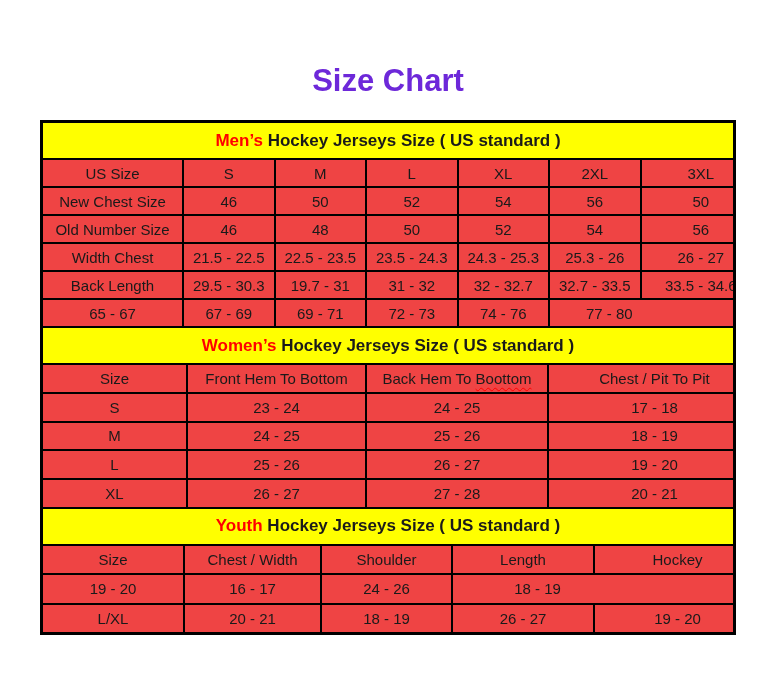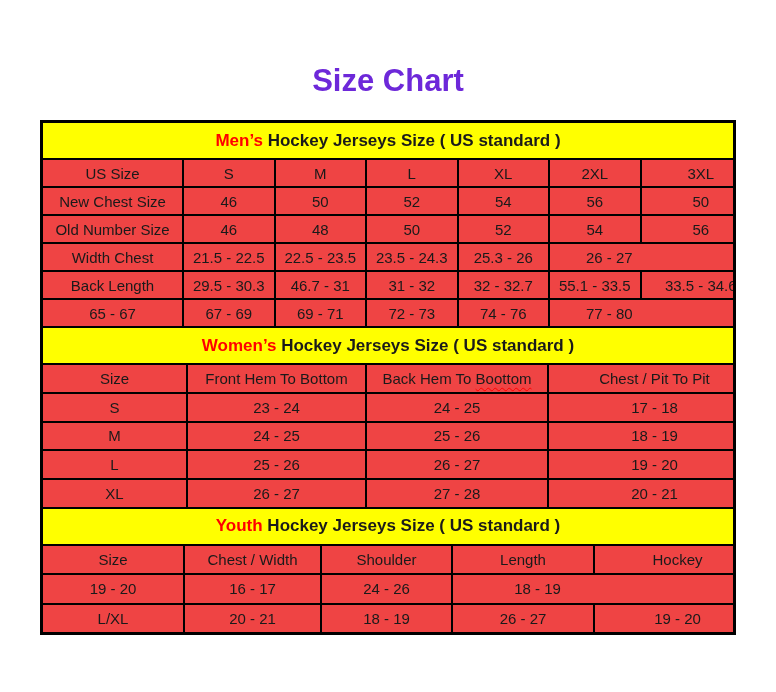--- a/index.html
+++ b/index.html
@@ -113,31 +113,32 @@
       <div class="cell">52</div>
       <div class="cell">54</div>
       <div class="cell">56</div>
     </div>
 
     <div class="grid mens">
       <div class="cell">Width Chest</div>
       <div class="cell">21.5 - 22.5</div>
       <div class="cell">22.5 - 23.5</div>
       <div class="cell">23.5 - 24.3</div>
+      <div class="cell">24.3 - 25.3</div>
       <div class="cell">25.3 - 26</div>
       <div class="cell">26 - 27</div>
     </div>
 
     <div class="grid mens">
       <div class="cell">Back Length</div>
       <div class="cell">29.5 - 30.3</div>
-      <div class="cell">46.7 - 31</div>
+      <div class="cell">19.7 - 31</div>
       <div class="cell">31 - 32</div>
       <div class="cell">32 - 32.7</div>
-      <div class="cell">55.1 - 33.5</div>
+      <div class="cell">32.7 - 33.5</div>
       <div class="cell">33.5 - 34.6</div>
     </div>
 
     <div class="grid mens">
       <div class="cell">65 - 67</div>
       <div class="cell">67 - 69</div>
       <div class="cell">69 - 71</div>
       <div class="cell">72 - 73</div>
       <div class="cell">74 - 76</div>
       <div class="cell">77 - 80</div>

